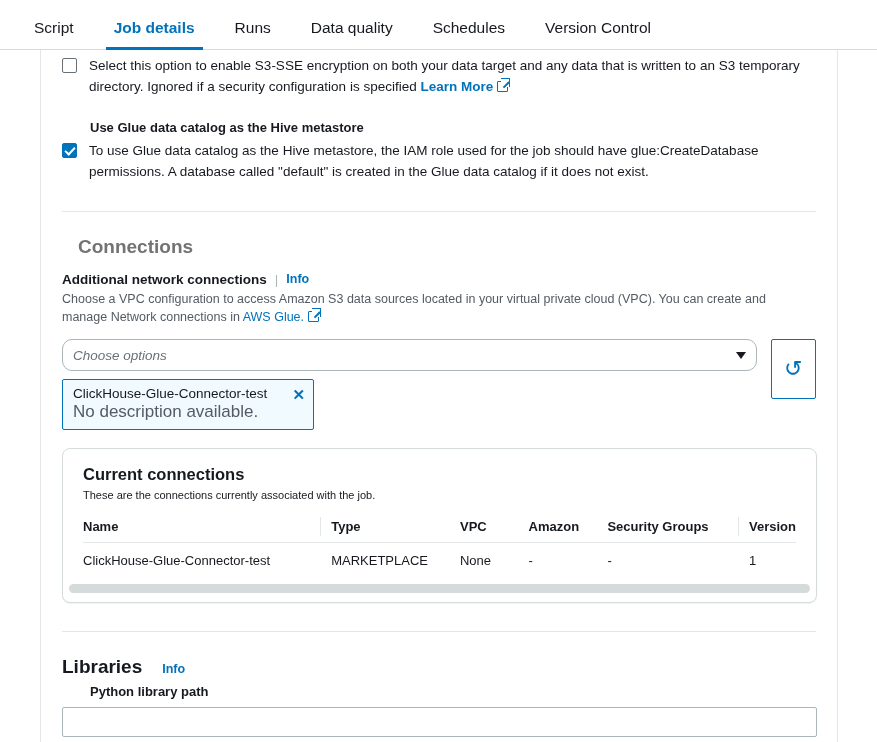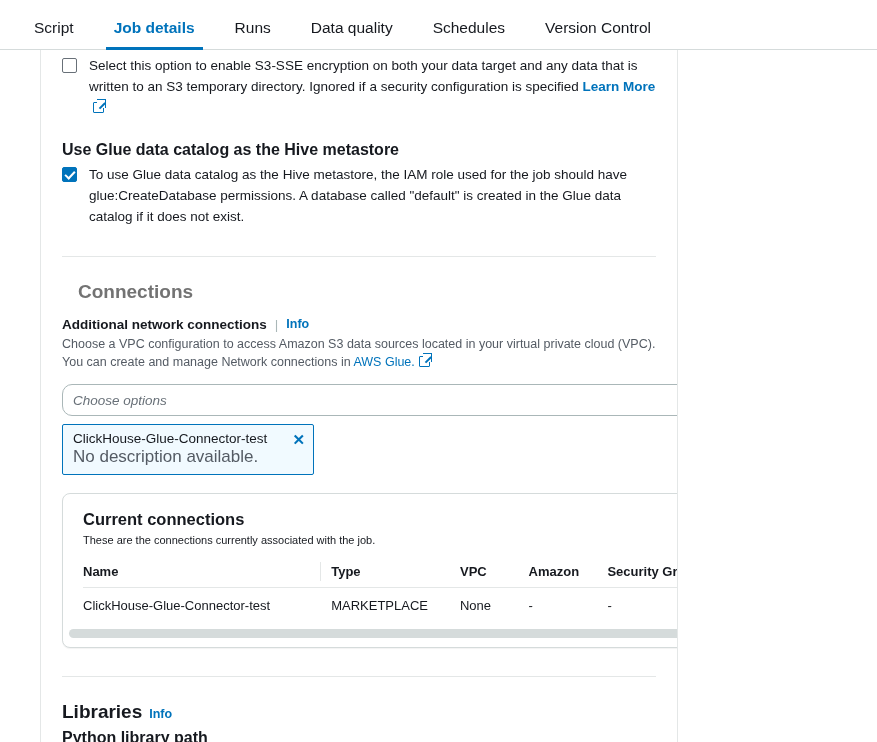--- a/index.html
+++ b/index.html
@@ -41,21 +41,21 @@
     position: absolute;
     left: 12px; right: 12px; bottom: -1px;
     height: 3px;
     background: #0073bb;
   }
 
   
   .content {
     position: absolute;
     top: 50px; left: 40px;
-    width: 638px;
+    width: 798px;
     height: 692px;
     border-left: 1px solid #e4e7e7;
     border-right: 1px solid #e4e7e7;
     background: #fff;
     overflow: hidden;
   }
   .inner { padding: 0 21px; }
 
   
   .chk-row { display: flex; align-items: flex-start; margin-top: 6px; }
@@ -112,24 +112,25 @@
   .ext:after {
     content:"";
     position:absolute; right:-2px; top:-1px;
     width:8px; height:1.6px;
     background:#0073bb;
     transform: rotate(-45deg);
     transform-origin: right center;
   }
 
   .section-sub {
-    font-size: 16px;
+    font-size: 13px;
     font-weight: bold;
     color: #16191f;
     margin-top: 22px;
+    margin-left: 28px;
   }
 
   .divider {
     height: 1px;
     background: #e4e7e7;
     margin: 28px 0 0 0;
   }
 
   h2.section-title {
     font-size: 19px;
@@ -266,21 +267,21 @@
     background: #fff;
   }
   .hscroll-bar {
     height: 9px;
     background: #d5dbdb;
     border-radius: 5px;
     width: 100%;
   }
 
   
-  .lib-title { font-size: 19px; font-weight: bold; display: flex; align-items: baseline; gap: 7px; margin-top: 24px; }
+  .lib-title { font-size: 19px; font-weight: bold; display: flex; align-items: baseline; gap: 20px; margin-top: 24px; }
   .input-text {
     margin-top: 8px;
     width: 755px;
     height: 30px;
     border: 1px solid #aab7b8;
     border-radius: 2px;
     background: #fff;
   }
 </style>
 </head>

